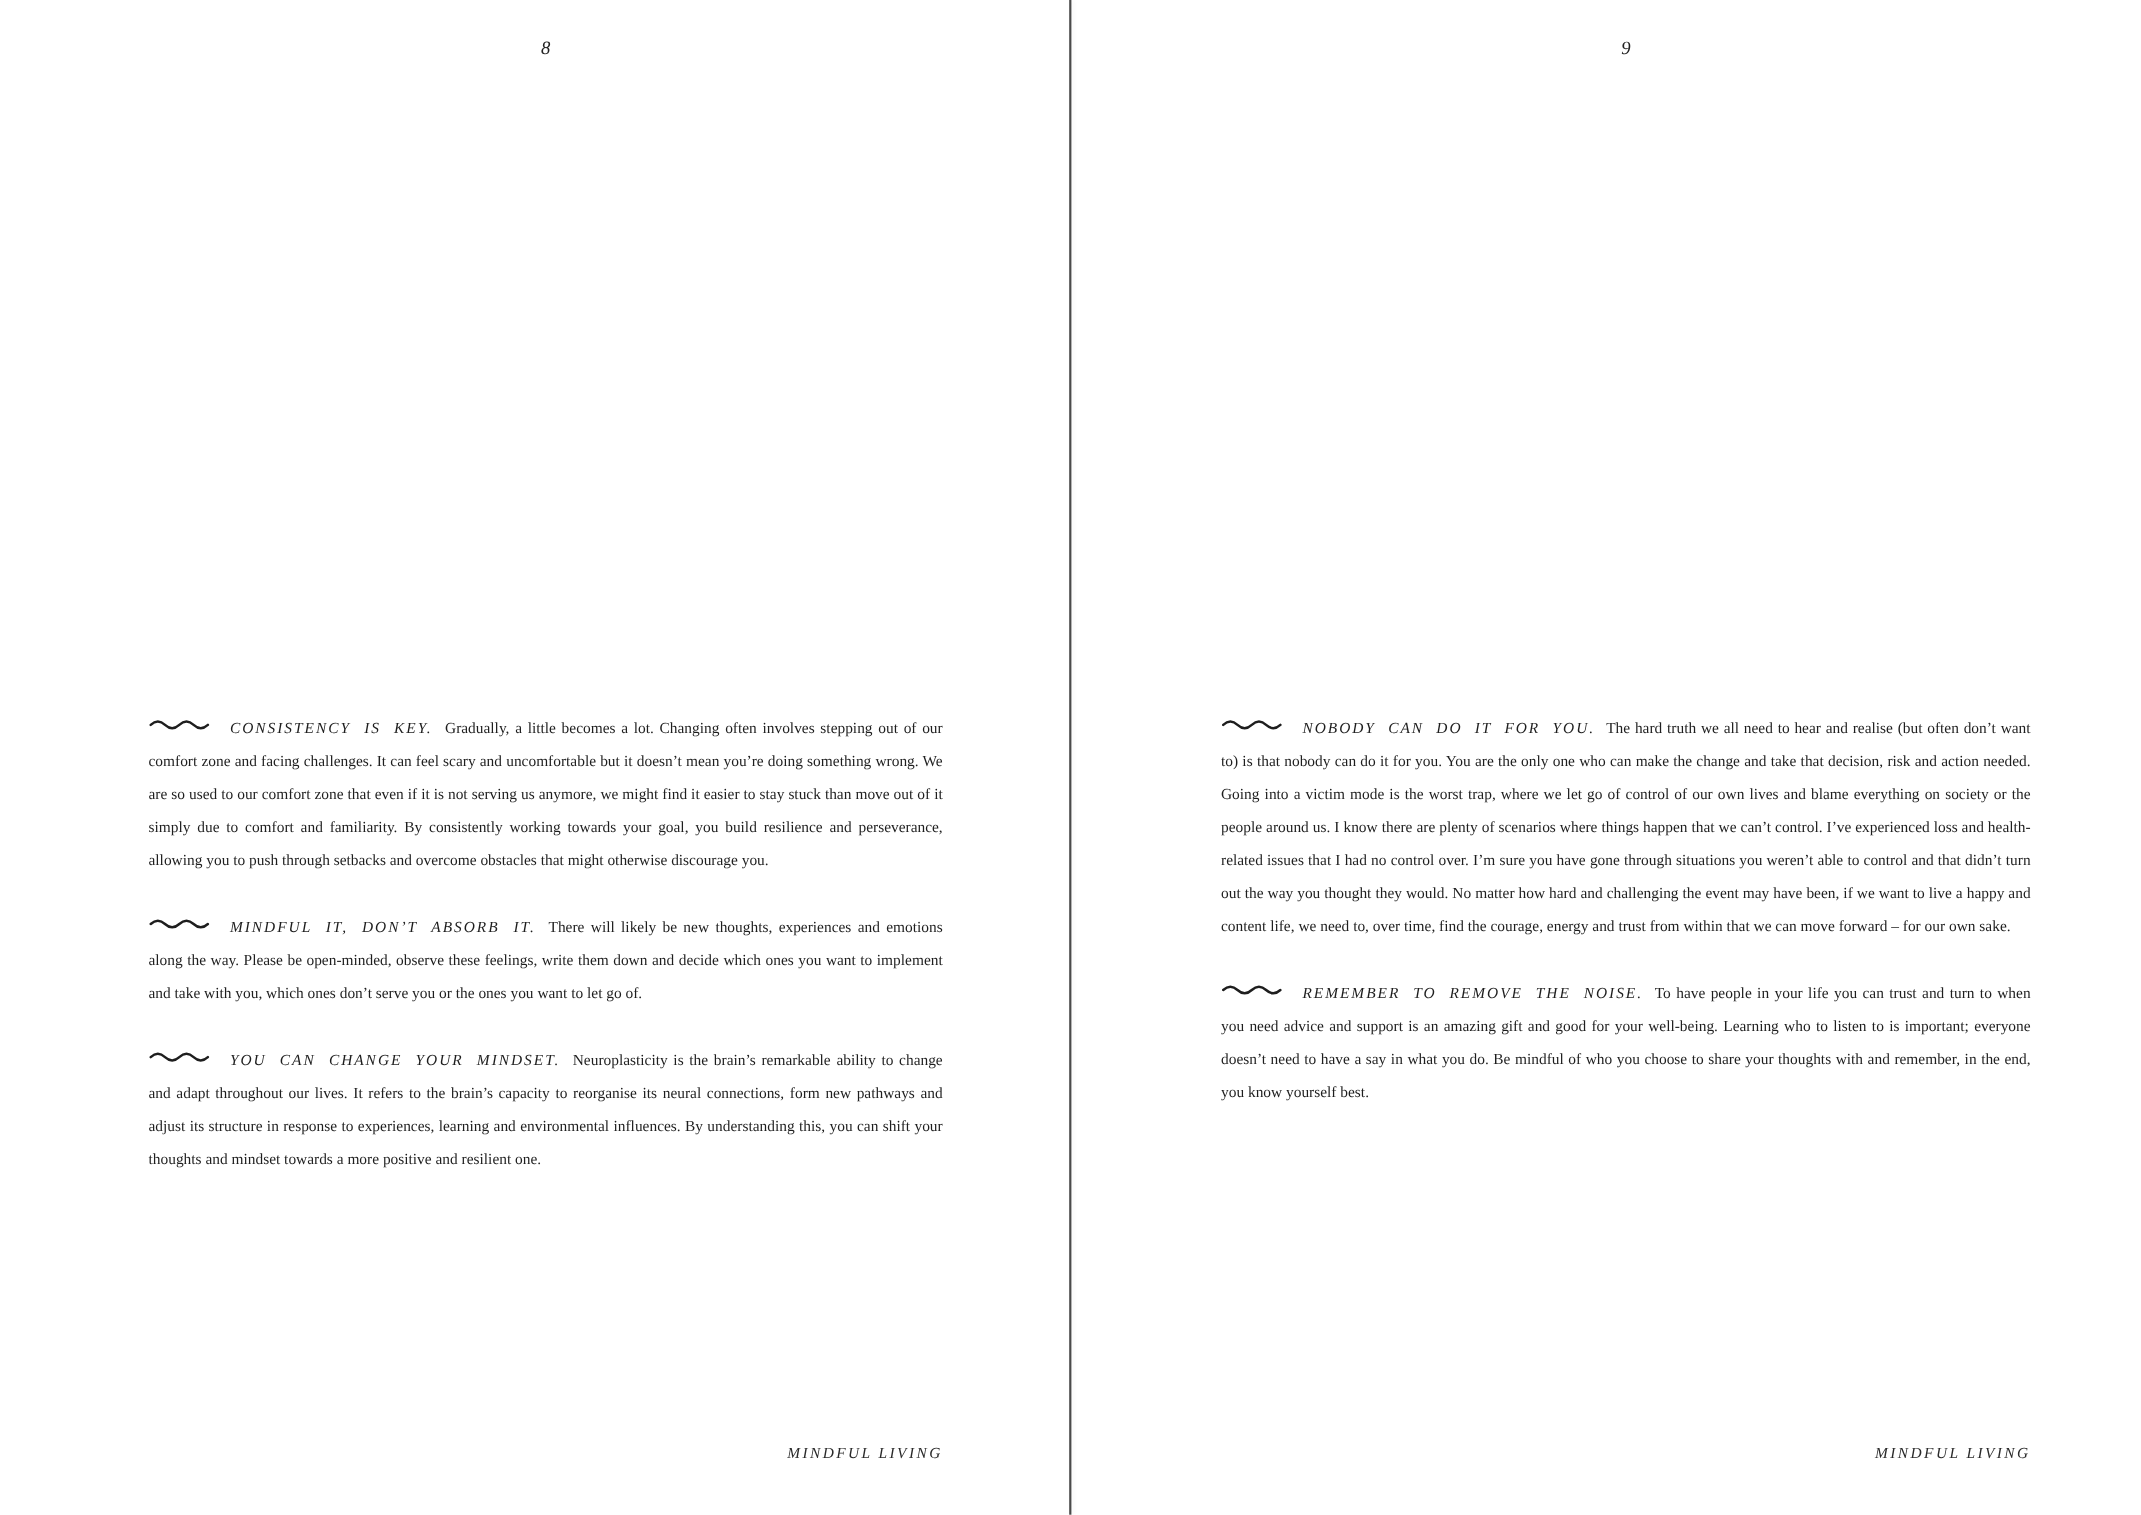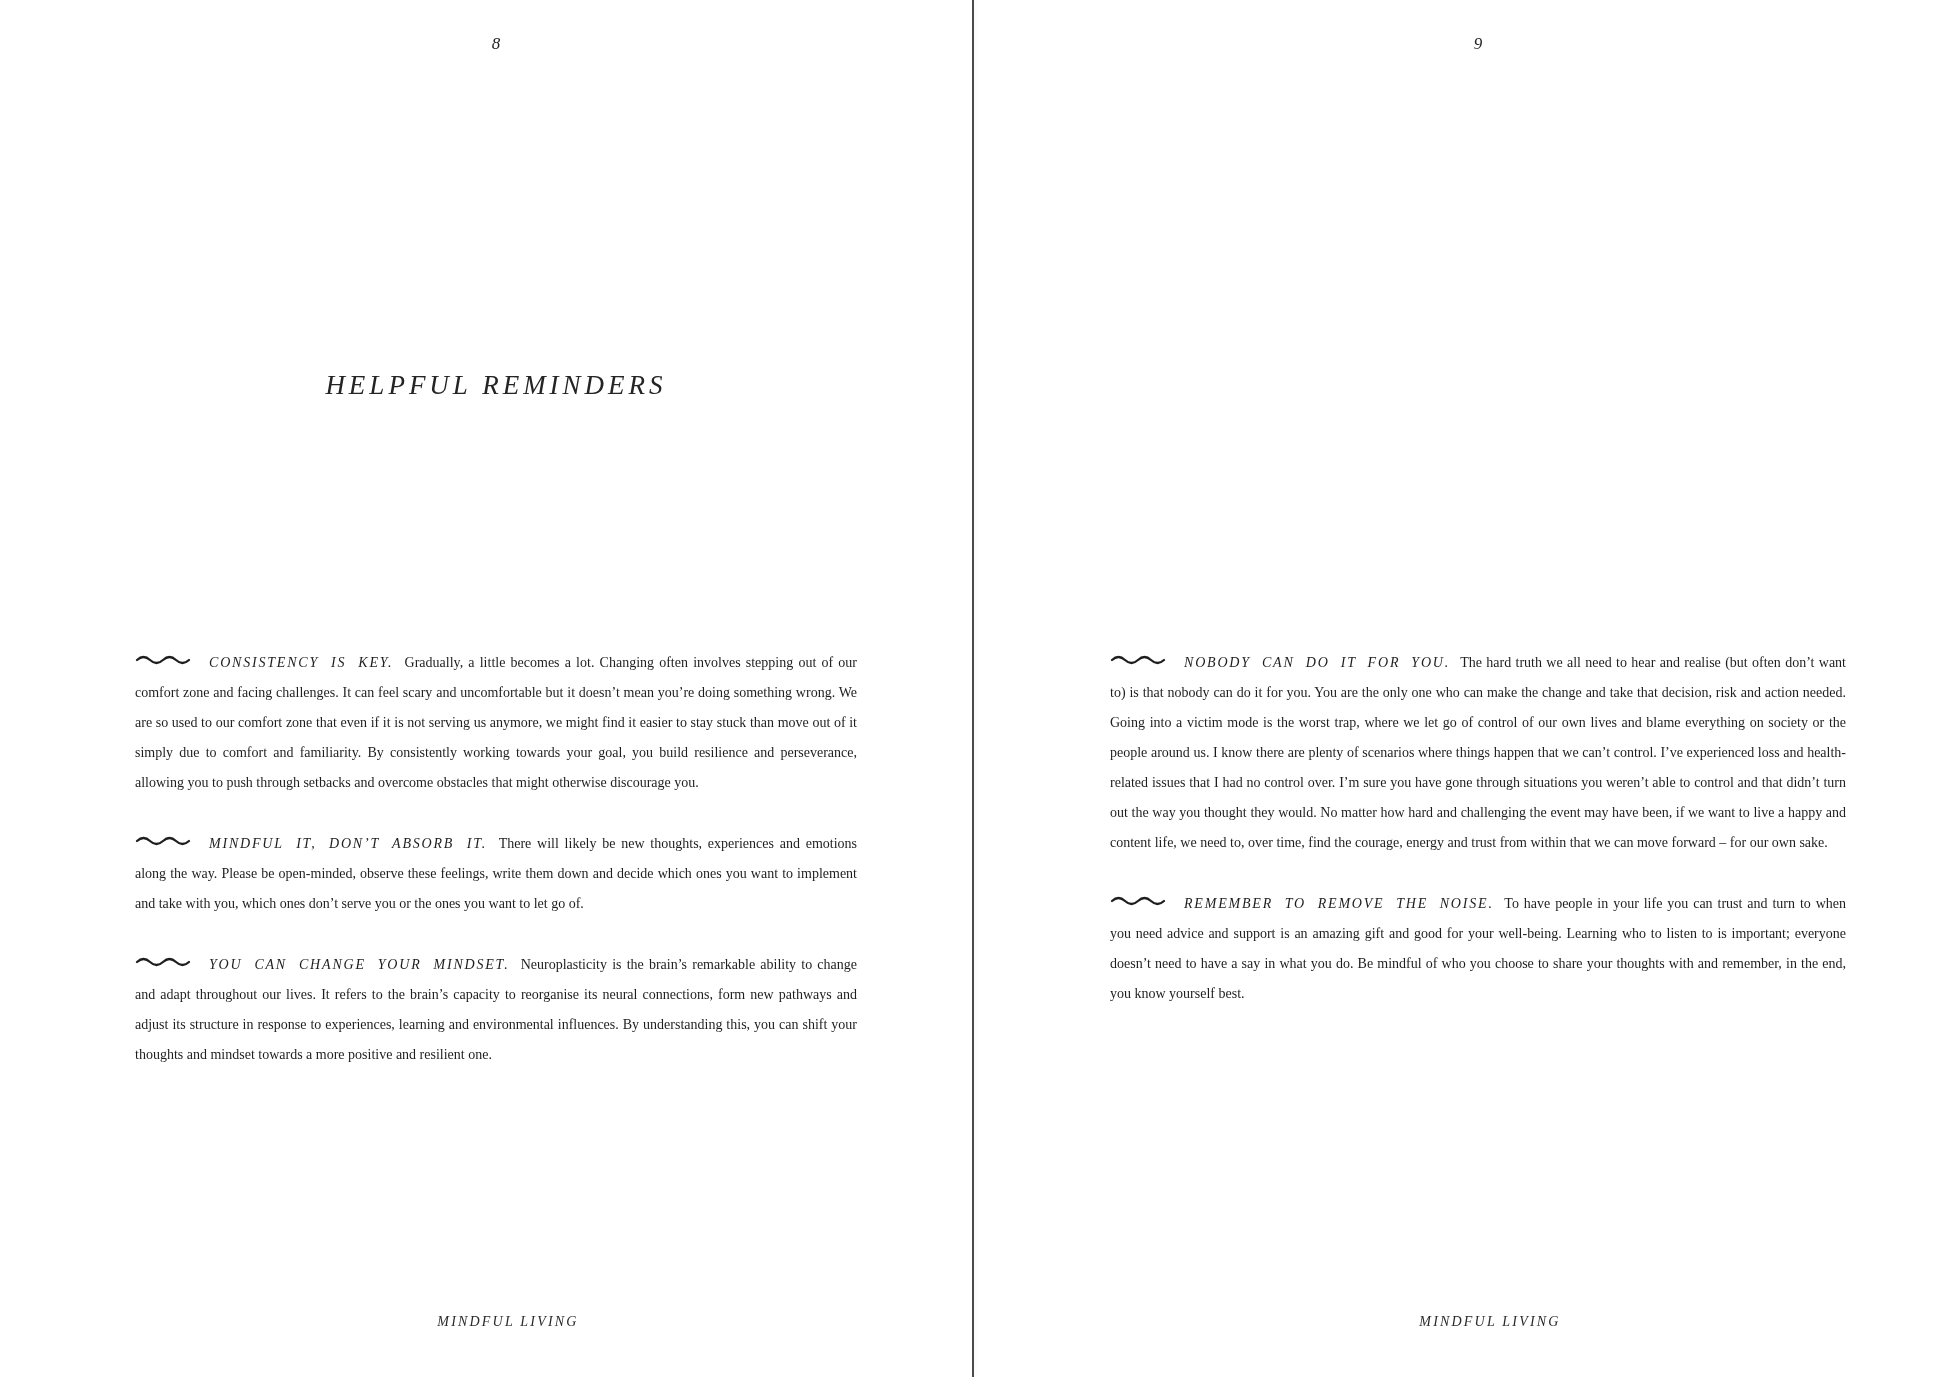--- a/index.html
+++ b/index.html
@@ -75,38 +75,37 @@
   }
   .para-heading {
     font-style: italic;
     letter-spacing: 1.8px;
     word-spacing: 5px;
     margin-right: 6px;
   }
   .footer {
     position: absolute;
     top: 1314px;
-    left: 12px;
+    left: 0;
     width: 100%;
-    text-align: center;
+    text-align: right;
     font-style: italic;
     font-size: 14px;
     letter-spacing: 2.2px;
     color: #2a2a2a;
     white-space: nowrap;
   }
 </style>
 </head>
 <body>
 
 <div class="divider"></div>
 
 <div class="page page-left">
   <div class="page-number">8</div>
-  <div class="chapter-title">HELPFUL REMINDERS</div>
 
   <div class="body-block">
     <p class="para">
       <svg class="squiggle" width="58" height="12" viewBox="0 0 58 12">
           <path d="M2 7 Q 8.5 1 15 7 T 28 7 T 41 7 T 54 7" fill="none" stroke="#1e1e1e" stroke-width="2.2" stroke-linecap="round"></path>
         </svg><span class="para-heading">CONSISTENCY IS KEY.</span> <span>Gradually, a little becomes a lot. Changing often involves stepping out of our comfort zone and facing challenges. It can feel scary and uncomfortable but it doesn’t mean you’re doing something wrong. We are so used to our comfort zone that even if it is not serving us anymore, we might find it easier to stay stuck than move out of it simply due to comfort and familiarity. By consistently working towards your goal, you build resilience and perseverance, allowing you to push through setbacks and overcome obstacles that might otherwise discourage you.</span>
     </p>
     <p class="para">
       <svg class="squiggle" width="58" height="12" viewBox="0 0 58 12">
           <path d="M2 7 Q 8.5 1 15 7 T 28 7 T 41 7 T 54 7" fill="none" stroke="#1e1e1e" stroke-width="2.2" stroke-linecap="round"></path>

